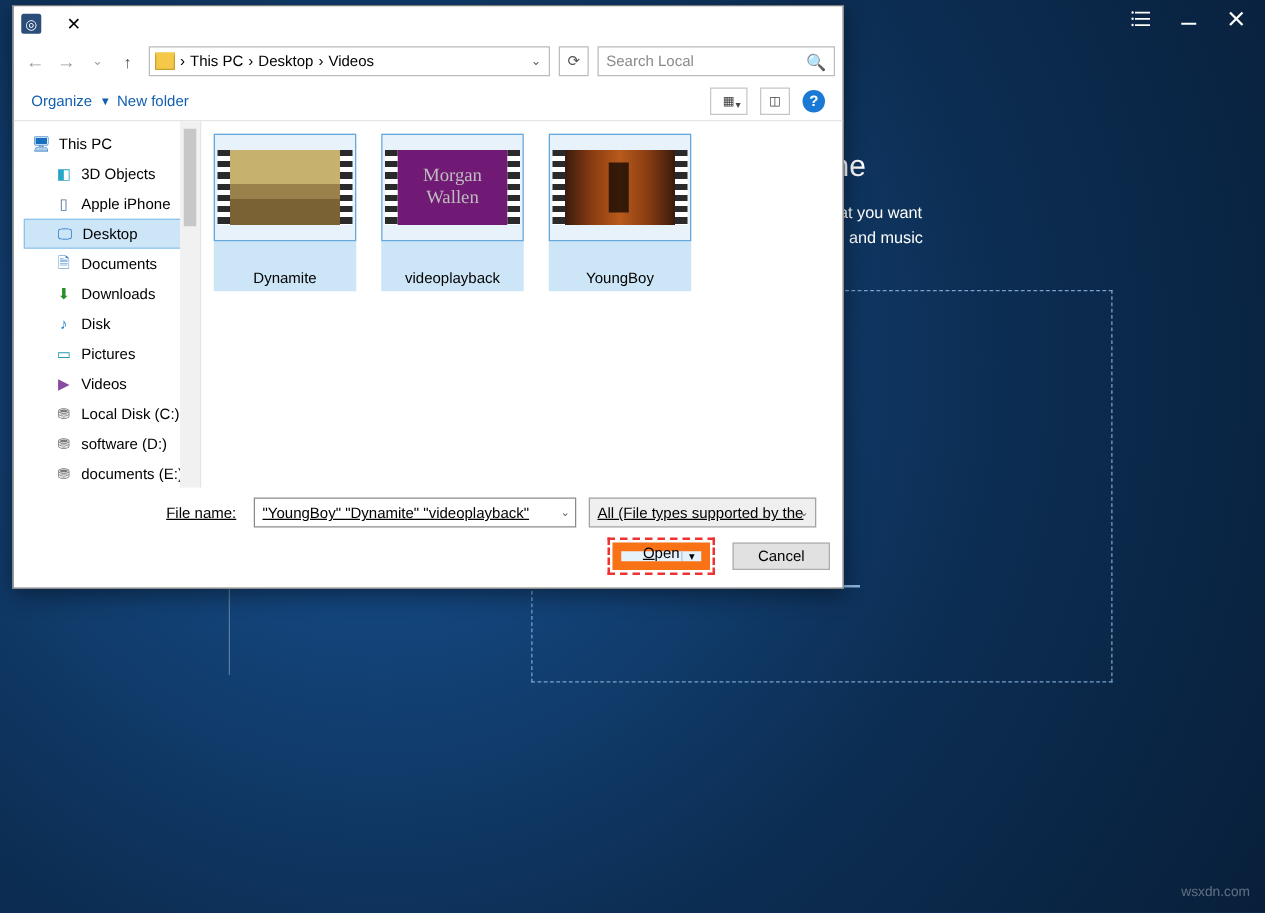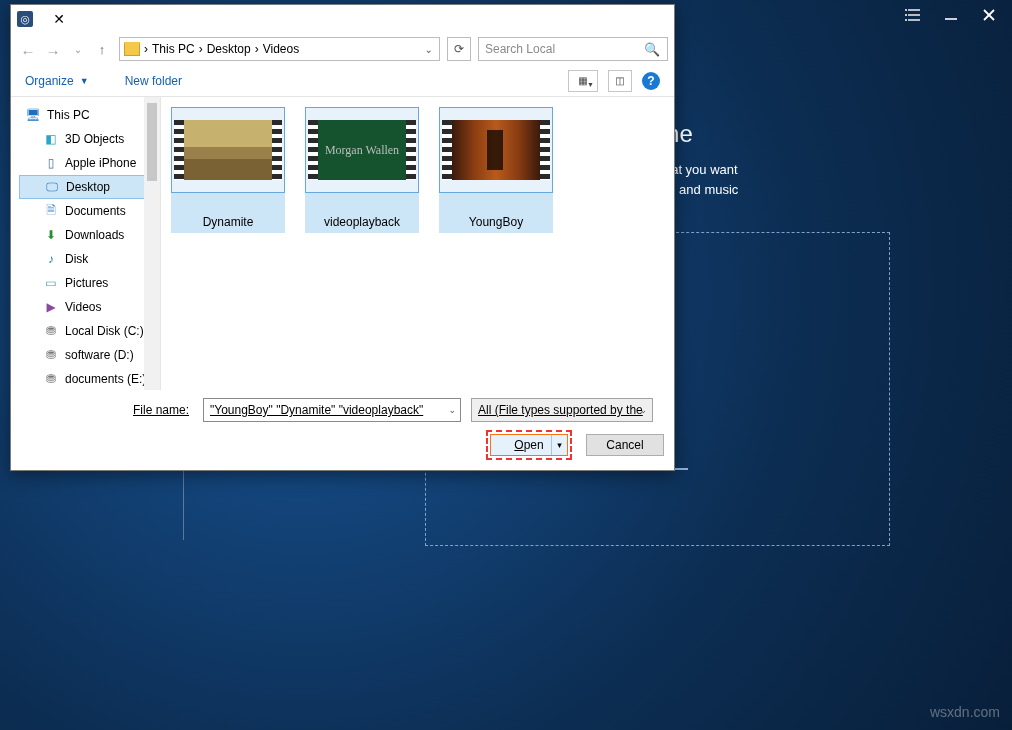--- a/index.html
+++ b/index.html
@@ -10,40 +10,40 @@
 .bg-titlebar { height:30px; display:flex; justify-content:flex-end; align-items:center; padding:0 14px; gap:20px; }
 .bg-titlebar .tb-icon { width:18px; height:18px; display:flex; align-items:center; justify-content:center; font-size:16px; cursor:default; }
 .bg-heading { position:absolute; top:120px; left:510px; font-size:24px; font-weight:500; white-space:nowrap; }
 .bg-sub { position:absolute; top:160px; left:510px; font-size:13px; line-height:20px; width:410px; }
 .drop-zone { position:absolute; top:232px; left:425px; width:465px; height:314px; border:1px dashed #7aa3ce; }
 .left-line { position:absolute; top:430px; left:183px; width:1px; height:110px; background:rgba(255,255,255,.3); }
 .drop-tick { position:absolute; top:468px; left:670px; width:18px; height:2px; background:#8fb4de; }
 .bottom-bar { position:absolute; bottom:0; left:0; right:0; height:60px; background:rgba(0,0,0,.1); display:flex; justify-content:flex-end; align-items:center; padding-right:28px; gap:22px; }
 .btn-back { color:#fff; font-size:14px; cursor:default; }
 .btn-transfer { width:92px; height:34px; background:#4d6e94; color:#cfdff1; display:flex; align-items:center; justify-content:center; font-size:14px; }
-.watermark { position:absolute; bottom:10px; right:12px; font-size:14px; color:rgba(255,255,255,.35); }
+.watermark { position:absolute; bottom:10px; right:12px; font-size:11px; color:rgba(255,255,255,.35); }
 
 
 .dialog { position:absolute; top:4px; left:10px; width:665px; height:467px; background:#fff; border:1px solid #7a7a7a; box-shadow:0 4px 18px rgba(0,0,0,.45); display:flex; flex-direction:column; color:#000; }
 .dlg-title { display:flex; align-items:center; height:28px; padding:0 6px; }
 .dlg-title .app-icon { width:16px; height:16px; background:#2a4d7a; border-radius:2px; margin-right:6px; display:flex; align-items:center; justify-content:center; color:#fff; font-size:11px; }
 .dlg-title .title-text { font-size:12px; flex:1; }
 .dlg-title .close { width:40px; height:26px; display:flex; align-items:center; justify-content:center; font-size:14px; cursor:default; }
 
 .nav-bar { display:flex; align-items:center; height:32px; padding:0 6px; gap:3px; }
 .nav-arrow { width:22px; height:22px; color:#9b9b9b; display:flex; align-items:center; justify-content:center; font-size:15px; }
 .nav-up { width:20px; height:20px; color:#505050; display:flex; align-items:center; justify-content:center; font-size:13px; }
 .addr { flex:1; height:24px; border:1px solid #bcbcbc; display:flex; align-items:center; padding:0 4px; font-size:12px; gap:4px; margin:0 4px;}
 .addr .folder-icon { width:16px; height:14px; background:#f4c949; border:1px solid #c8a130; border-top:3px solid #f4c949; }
 .addr .addr-drop { margin-left:auto; color:#5a5a5a; font-size:10px; padding:0 2px;}
 .refresh { width:24px; height:24px; border:1px solid #bcbcbc; display:flex; align-items:center; justify-content:center; font-size:12px; color:#555; }
 .search { width:190px; height:24px; border:1px solid #bcbcbc; display:flex; align-items:center; padding:0 6px; font-size:12px; color:#8a8a8a; margin-left:4px; }
 .search .mag { margin-left:auto; font-size:13px; color:#555; }
 
-.tool-bar { display:flex; align-items:center; height:32px; padding:0 14px; gap:36px; border-bottom:1px solid #e5e5e5; font-size:12px; color:#1360b2; }
+.tool-bar { display:flex; align-items:center; height:32px; padding:0 14px; gap:5px; border-bottom:1px solid #e5e5e5; font-size:12px; color:#1360b2; }
 .tool-bar .organize { display:flex; align-items:center; gap:6px; }
 .tool-bar .organize .dd { font-size:9px; color:#1360b2;}
 .tool-right { margin-left:auto; display:flex; align-items:center; gap:10px; }
 .view-btn { width:30px; height:22px; border:1px solid #c6c6c6; display:flex; align-items:center; justify-content:center; font-size:10px; color:#444; position:relative;}
 .view-btn .dd { position:absolute; right:3px; bottom:3px; font-size:7px;}
 .help-btn { width:18px; height:18px; border-radius:50%; background:#1979d4; color:#fff; display:flex; align-items:center; justify-content:center; font-size:12px; font-weight:700;}
 
 .body { display:flex; flex:1; min-height:0; }
 .tree { width:150px; border-right:1px solid #e5e5e5; padding:6px 0 0 8px; font-size:12px; position:relative; }
 .tree-scroll { position:absolute; right:0; top:0; bottom:0; width:16px; background:#f1f1f1; }
@@ -56,35 +56,35 @@
 .files { flex:1; padding:10px 10px; display:flex; gap:20px; align-items:flex-start; }
 .file-item { width:114px; text-align:center; font-size:12px; }
 .file-item .thumb { width:114px; height:86px; border:1px solid #ccc; background:#fff; display:flex; align-items:center; justify-content:center; position:relative; }
 .file-item.sel .thumb { border:1px solid #66a7dc; background:#e8f2fb; }
 .file-item.sel { background:#cde6f7; padding-bottom:4px;}
 .film { width:88px; height:60px; position:relative; background:#333; display:flex; align-items:center; justify-content:center; }
 .film::before, .film::after { content:""; position:absolute; top:0; bottom:0; width:10px; background:repeating-linear-gradient(#2a2a2a 0 5px,#fff 5px 9px); }
 .film::before { left:-10px; }
 .film::after { right:-10px; }
 .film .inner1 { width:88px; height:60px; background:linear-gradient(#c6b16e 45%, #9a804a 45% 65%, #7a6235 65%); }
-.film .inner2 { width:88px; height:60px; background:#14532d; display:flex; align-items:center; justify-content:center; color:#bdbdbd; font-family:cursive; font-size:12px;}
+.film .inner2 { width:88px; height:60px; background:#701a75; display:flex; align-items:center; justify-content:center; color:#bdbdbd; font-family:cursive; font-size:15px;}
 .film .inner3 { width:88px; height:60px; background:linear-gradient(90deg,#3a1a0d,#8a3d12,#b85a1c,#8a3d12,#3a1a0d); position:relative;}
 .film .inner3::after { content:""; position:absolute; left:35px; top:10px; width:16px; height:40px; background:rgba(0,0,0,.7); }
 .file-label { margin-top:22px; }
 
 .bottom-row { padding:8px 10px 4px 10px; display:flex; align-items:center; gap:10px; font-size:12px;text-decoration:underline; }
 .fname-label { width:172px; text-align:right; padding-right:4px; }
 .fname-input { width:258px; height:24px; border:1px solid #8a8a8a; padding:0 6px; display:flex; align-items:center; position:relative;}
 .fname-input .dd { position:absolute; right:4px; font-size:9px; color:#555; }
 .filter-sel { width:182px; height:24px; border:1px solid #a3a3a3; background:#efefef; padding:0 6px; display:flex; align-items:center; position:relative;}
 .filter-sel .dd { position:absolute; right:5px; font-size:9px; color:#555; }
 
 .action-row { padding:4px 10px 10px 10px; display:flex; justify-content:flex-end; gap:14px; font-size:12px; align-items:center;}
 .btn-open-wrap { border:2px dashed #e33; padding:2px;}
-.btn-open { width:78px; height:22px; border:1px solid #f97316; background:#e5f1fb; display:flex; align-items:center; justify-content:center; position:relative;}
+.btn-open { width:78px; height:22px; border:7px solid #f97316; background:#e5f1fb; display:flex; align-items:flex-end; justify-content:center; position:relative;}
 .btn-open .u { text-decoration:underline; }
 .btn-open .split { position:absolute; right:0; top:0; bottom:0; width:16px; border-left:1px solid #a8c6e4; display:flex; align-items:center; justify-content:center; font-size:9px;}
 .btn-cancel { width:78px; height:22px; border:1px solid #adadad; background:#e1e1e1; display:flex; align-items:center; justify-content:center; }
 
 .ico-pc { color:#1a6fbf; } .ico-cube { color:#2aa6c9;} .ico-phone{color:#4a6f9a;} .ico-desk{color:#1a6fbf;}
 .ico-doc{color:#3a82c8;} .ico-dl{color:#2a8f2a;} .ico-music{color:#1a7fc0;} .ico-pic{color:#2a9baf;}
 .ico-vid{color:#8a4a9f;} .ico-drv{color:#7a7a7a;}
 </style>
 </head>
 <body>

